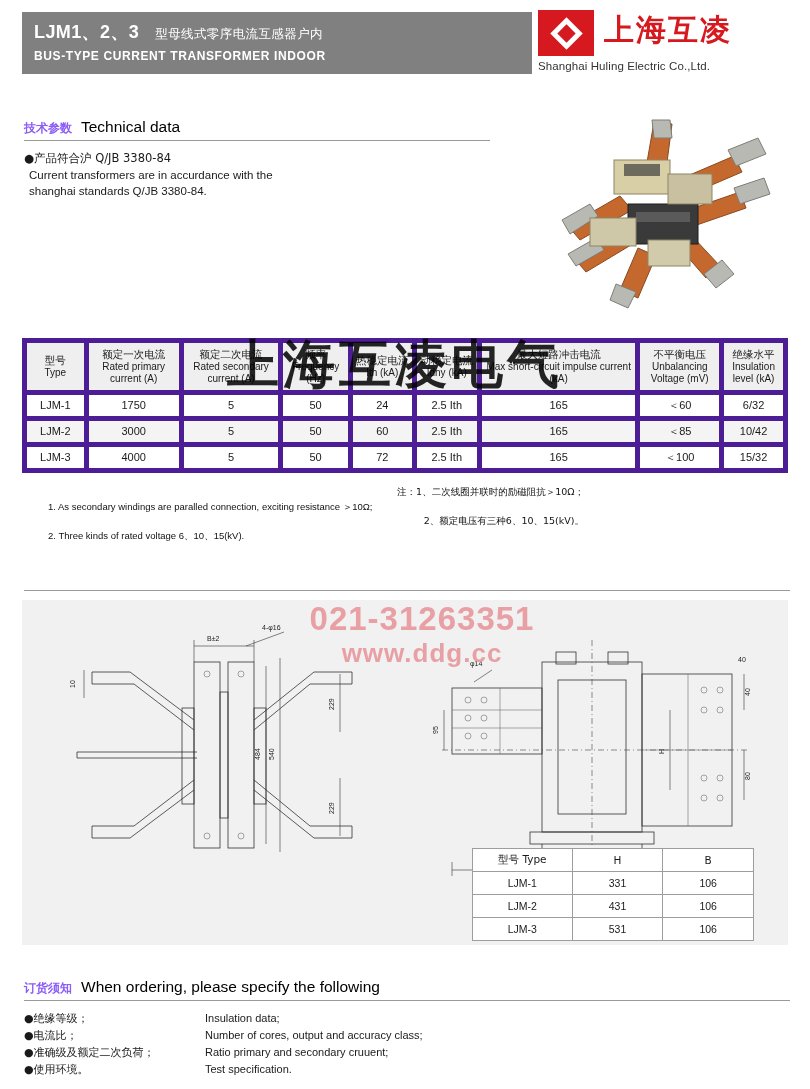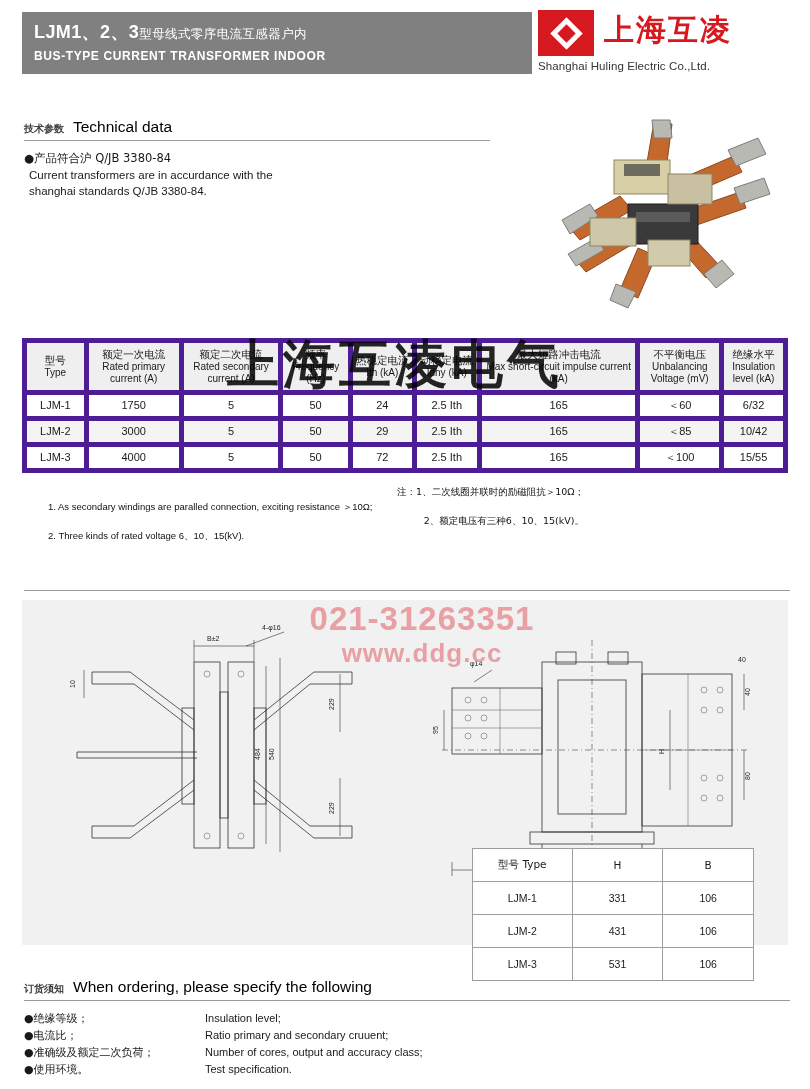--- a/index.html
+++ b/index.html
@@ -16,21 +16,21 @@
 
   
   .header { position: absolute; left: 0; top: 0; width: 810px; height: 86px; }
   .header-left {
     position: absolute; left: 22px; top: 12px; width: 510px; height: 62px;
     background: #808080;
     color: #ffffff;
     padding: 8px 0 0 12px;
   }
   .hl-line1 { font-size: 18px; font-weight: bold; letter-spacing: .4px; }
-  .hl-line1 .sub { font-size: 12.5px; font-weight: normal; }
+  .hl-line1 .sub { font-size: 12.5px; font-weight: normal; margin-left: 16px; }
   .hl-line2 { font-size: 12px; font-weight: bold; letter-spacing: .6px; margin-top: 5px; }
 
   .header-right {
     position: absolute; left: 532px; top: 8px; width: 258px; height: 70px;
     background: #ffffff;
     text-align: center;
   }
   .logo-mark {
     position: absolute; left: 6px; top: 2px; width: 56px; height: 46px;
     background: #d6191f;
@@ -49,21 +49,21 @@
     font-size: 30px; font-weight: bold; color: #d6191f; letter-spacing: 2px;
     font-family: "DejaVu Sans", sans-serif;
   }
   .logo-en {
     position: absolute; left: 6px; top: 52px;
     font-size: 11.5px; color: #333; letter-spacing: .1px;
   }
 
   
   .sec-title { position: absolute; font-size: 0; }
-  .sec-title .cn { font-size: 10px; font-weight: bold; color:#404040; font-family:"DejaVu Sans", sans-serif;}
+  .sec-title .cn { font-size: 12px; font-weight: bold; color:#8b5cf6; font-family:"DejaVu Sans", sans-serif;}
   .sec-title .en { font-size: 15.5px; color:#000000; margin-left: 9px; }
   .sec-rule { position:absolute; height:1px; background:#9a9a9a; }
 
   
   .bullet-block { position:absolute; left:24px; top:150px; width: 330px; font-size: 11.5px; line-height:1.45; }
   .bullet-block .b-cn { font-family:"DejaVu Sans", sans-serif; }
   .bullet-block .b-en { margin-left: 5px; color:#1a1a1a; }
 
   
   .photo { position:absolute; left:528px; top:108px; width:250px; height:210px; }
@@ -100,21 +100,21 @@
   }
   .wm-big {
     position:absolute; left:180px; top:330px; width:430px; text-align:center;
     font-size:52px; font-weight:bold; color:#000000; font-family:"DejaVu Sans", sans-serif;
     letter-spacing:4px; opacity:.85;
   }
 
   
   table.dimtbl { position:absolute; left:472px; top:848px; width:282px; border-collapse:collapse; background:#fff; }
   table.dimtbl th, table.dimtbl td {
-    border:1px solid #9d9d9d; text-align:center; font-size:10.5px; height:33px; font-weight:normal;
+    border:1px solid #9d9d9d; text-align:center; font-size:10.5px; height:23px; font-weight:normal;
   }
   table.dimtbl thead th { background:#ffffff; font-family:"DejaVu Sans", sans-serif; }
 
   
   .order-list { position:absolute; left:24px; top:1010px; font-size:11px; line-height:1.55; font-family:"DejaVu Sans", sans-serif; }
   .order-list-en { position:absolute; left:205px; top:1010px; font-size:11px; line-height:1.55; font-family:"Liberation Sans", sans-serif; }
 
   svg { display:block; }
   .dimline { stroke:#333; stroke-width:.6; fill:none; }
   .partline { stroke:#333; stroke-width:.8; fill:none; }
@@ -239,36 +239,36 @@
         <td>2.5 Ith</td>
         <td>165</td>
         <td>＜60</td>
         <td>6/32</td>
       </tr>
       <tr>
         <td>LJM-2</td>
         <td>3000</td>
         <td>5</td>
         <td>50</td>
-        <td>29</td>
+        <td>60</td>
         <td>2.5 Ith</td>
         <td>165</td>
         <td>＜85</td>
         <td>10/42</td>
       </tr>
       <tr>
         <td>LJM-3</td>
         <td>4000</td>
         <td>5</td>
         <td>50</td>
         <td>72</td>
         <td>2.5 Ith</td>
         <td>165</td>
         <td>＜100</td>
-        <td>15/55</td>
+        <td>15/32</td>
       </tr>
     </tbody>
   </table>
 
   <div class="notes">
     <div class="n-cn">注：1、二次线圈并联时的励磁阻抗＞10Ω；</div>
     <div style="padding-left:24px">1. As secondary windings are paralled connection, exciting resistance ＞10Ω;</div>
     <div class="n-cn" style="padding-left:24px">2、额定电压有三种6、10、15(kV)。</div>
     <div style="padding-left:24px">2. Three kinds of rated voltage 6、10、15(kV).</div>
   </div>
@@ -422,19 +422,19 @@
   </div>
   <div class="sec-rule" style="left:24px; top:1000px; width:766px;"></div>
 
   <div class="order-list">
     <div>●绝缘等级；</div>
     <div>●电流比；</div>
     <div>●准确级及额定二次负荷；</div>
     <div>●使用环境。</div>
   </div>
   <div class="order-list-en">
-    <div>Insulation level;</div>
+    <div>Insulation data;</div>
+    <div>Number of cores, output and accuracy class;</div>
     <div>Ratio primary and secondary cruuent;</div>
-    <div>Number of cores, output and accuracy class;</div>
     <div>Test specification.</div>
   </div>
 
 </div>
 
 </body></html>

